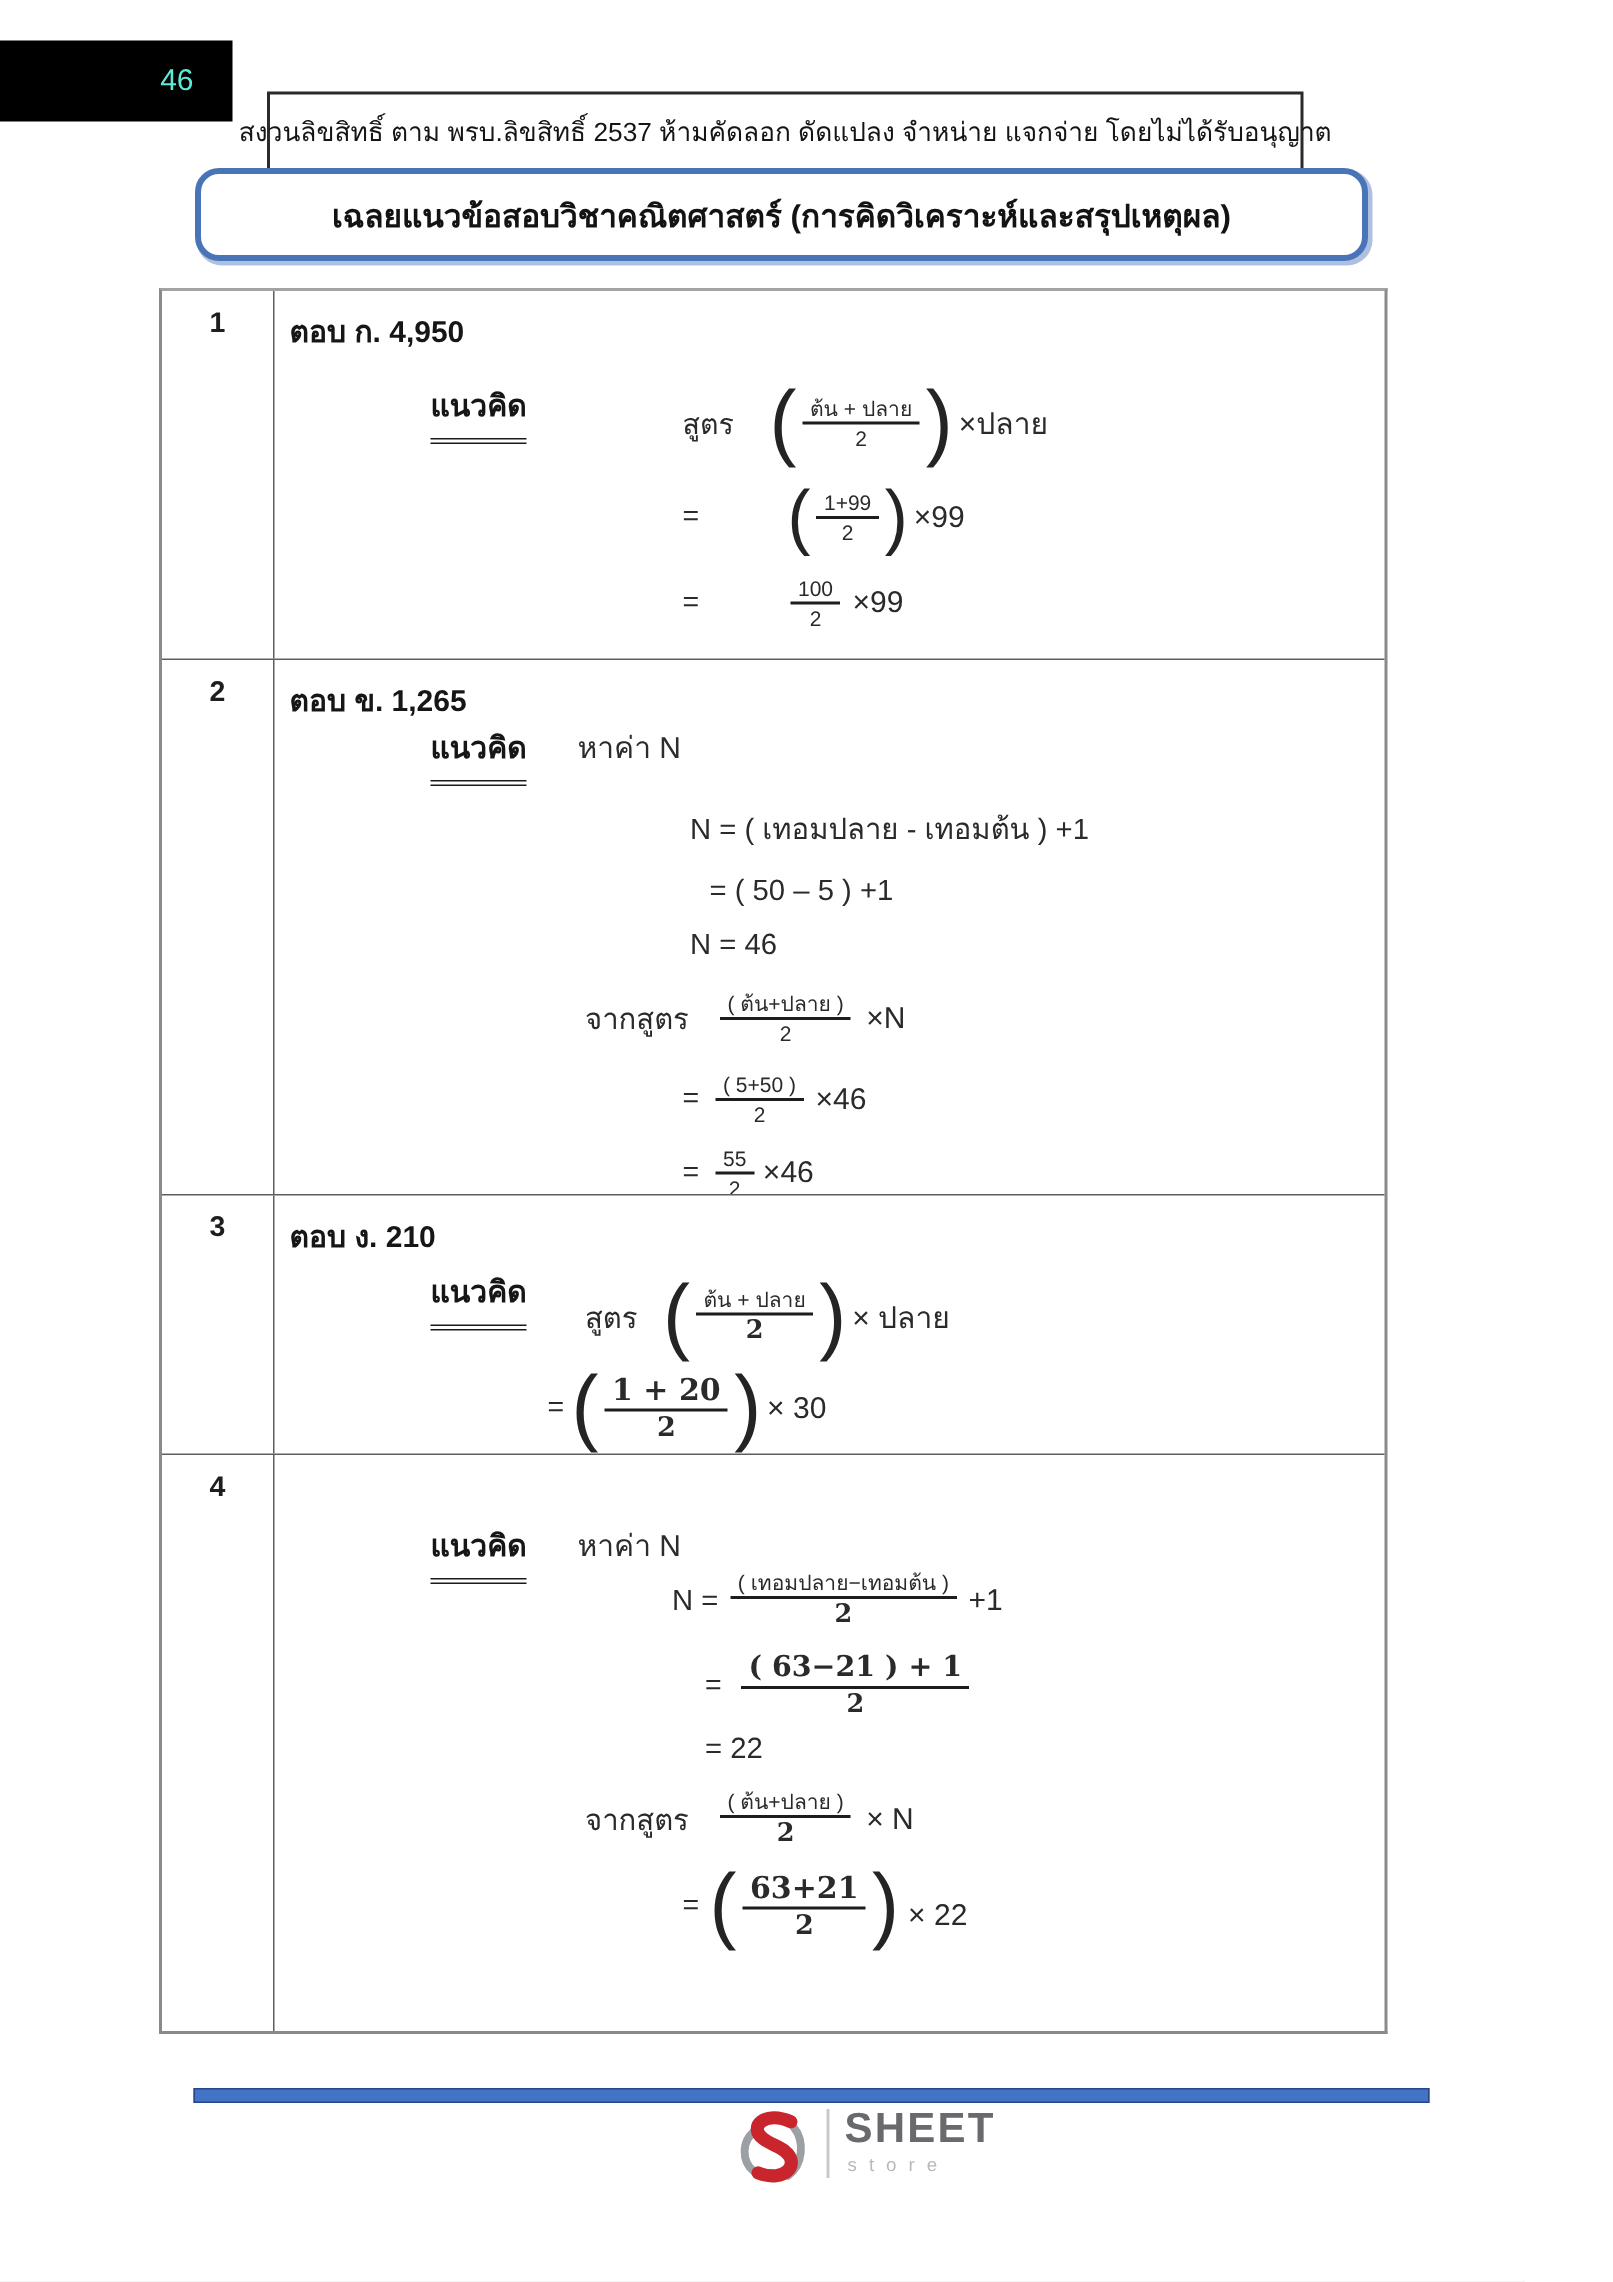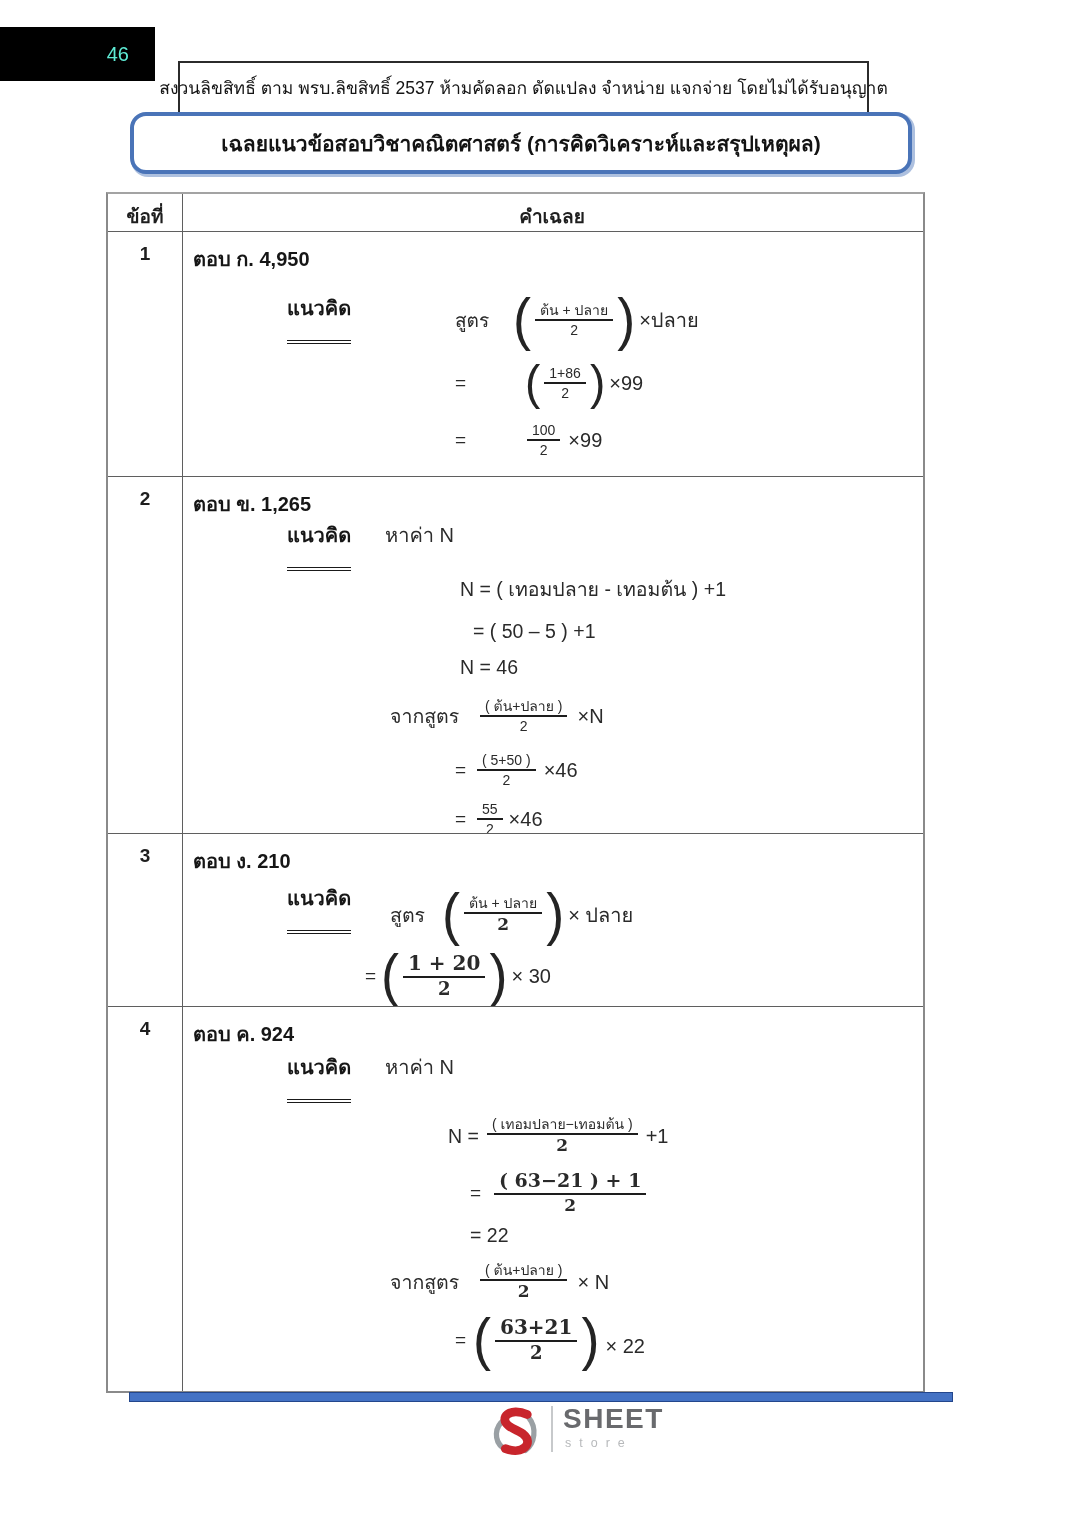--- a/index.html
+++ b/index.html
@@ -44,21 +44,21 @@
     width:75px; flex:none; border-right:1.5px solid #5f5f5f;
     text-align:center; font-weight:bold; font-size:19px; padding-top:11px;
   }
   .cans { flex:1; position:relative; padding:11px 12px 8px 10px; overflow:hidden; }
   .thead { height:37px; }
   .thead .cno { padding-top:7px; }
   .thead .cans { text-align:center; font-weight:bold; font-size:19px; padding-top:7px; }
   .ansline { font-weight:bold; font-size:20px; color:#161616; }
   .method {
     position:absolute; font-weight:bold; font-size:20px; color:#161616;
-    border-bottom:4px double #1a1a1a; padding-bottom:16px;
+    border-bottom:4px double #1a1a1a; padding-bottom:6px;
   }
   .findtext { position:absolute; font-size:20px; color:#2c2c2c; }
   
   .fline { display:flex; align-items:center; font-size:19.5px; color:#2a2a2a; }
   .eq { display:inline-block; width:58px; flex:none; font-size:19px; }
   .flabel { display:inline-block; flex:none; font-size:19.5px; }
   .frac { display:inline-flex; flex-direction:column; align-items:center; text-align:center; line-height:1.15; }
   .fnum { border-bottom:2px solid #1d1d1d; padding:0 5px 1px; }
   .fden { padding-top:1px; }
   .f14 { font-size:14px; }
@@ -89,24 +89,20 @@
   </div>
   <div class="copyright">
     <span>สงวนลิขสิทธิ์ ตาม พรบ.ลิขสิทธิ์ 2537 ห้ามคัดลอก ดัดแปลง จำหน่าย แจกจ่าย โดยไม่ได้รับอนุญาต</span>
   </div>
   <div class="titlebox">
     <span>เฉลยแนวข้อสอบวิชาคณิตศาสตร์ (การคิดวิเคราะห์และสรุปเหตุผล)</span>
   </div>
 
   <div class="tbl">
 
-    <div class="trow thead">
-      <div class="cno">ข้อที่</div>
-      <div class="cans">คำเฉลย</div>
-    </div>
 
     <div class="trow" style="height:245px">
       <div class="cno">1</div>
       <div class="cans">
         <div class="ansline">ตอบ ก. 4,950</div>
         <div class="method" style="left:104px; top:60px;">แนวคิด</div>
 
         <div class="fline" style="margin:14px 0 0 262px; min-height:62px;">
           <span class="eq">สูตร</span>
           <span class="paren pbig">(</span>
@@ -115,21 +111,21 @@
             <span class="fden">2</span>
           </span>
           <span class="paren pbig">)</span>
           <span class="mtext">×ปลาย</span>
         </div>
 
         <div class="fline" style="margin:2px 0 0 262px; min-height:60px;">
           <span class="eq">=</span>
           <span class="paren pmed" style="margin-left:12px;">(</span>
           <span class="frac f14" style="margin:0 4px;">
-            <span class="fnum">1+86</span>
+            <span class="fnum">1+99</span>
             <span class="fden">2</span>
           </span>
           <span class="paren pmed">)</span>
           <span class="mtext">×99</span>
         </div>
 
         <div class="fline" style="margin:2px 0 0 262px; min-height:50px;">
           <span class="eq">=</span>
           <span class="frac f14" style="margin-left:14px;">
             <span class="fnum">100</span>
@@ -214,21 +210,20 @@
           <span class="paren pbig">)</span>
           <span class="mtext">× 30</span>
         </div>
 
       </div>
     </div>
 
     <div class="trow" style="height:385px">
       <div class="cno">4</div>
       <div class="cans">
-        <div class="ansline">ตอบ  ค. 924</div>
         <div class="method" style="left:104px; top:44px;">แนวคิด</div>
         <div class="findtext" style="left:202px; top:44px;">หาค่า N</div>
 
         <div class="fline bold-bar" style="margin:58px 0 0 255px; min-height:56px;">
           <span class="flabel" style="margin-right:8px;">N =</span>
           <span class="frac f14">
             <span class="fnum">( เทอมปลาย−เทอมต้น )</span>
             <span class="fden mserif" style="font-size:17px;">2</span>
           </span>
           <span class="mtext" style="margin-left:8px;">+1</span>

